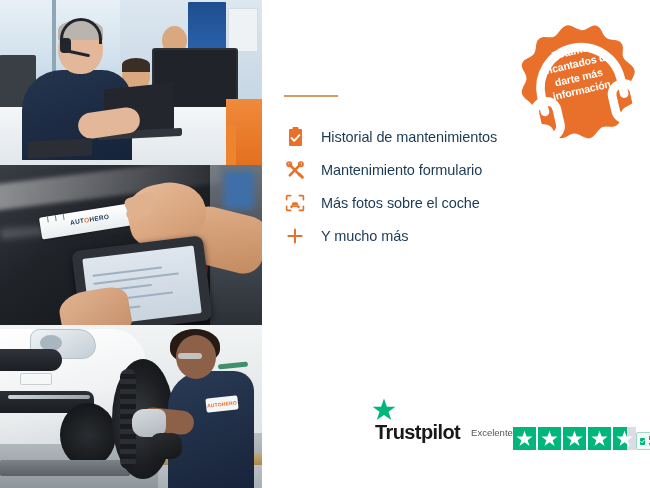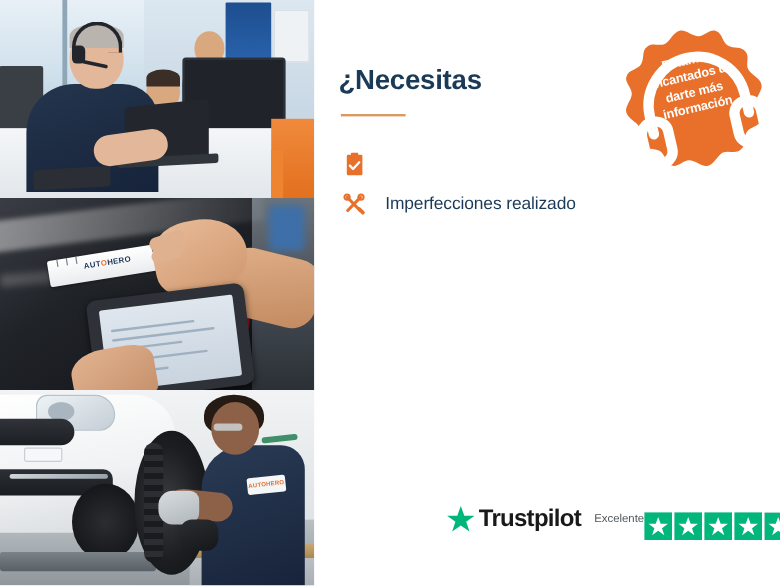--- a/index.html
+++ b/index.html
@@ -251,21 +251,21 @@
     font-size: 12.3px;
     line-height: 1.58;
   }
 
   
   .trustpilot {
     position: absolute;
     left: 110px; bottom: 38px;
     display: flex; align-items: flex-end;
   }
-  .tp-logo { display: flex; align-items: flex-start; margin-right: 10px; margin-bottom: 6px; }
+  .tp-logo { display: flex; align-items: flex-start; margin-right: 10px; margin-bottom: 6px; flex-direction: column; }
   .tp-logo-text {
     font-size: 20px; font-weight: bold; color: #191919;
     letter-spacing: -0.6px; margin-left: 3px;
   }
   .tp-right { display: flex; flex-direction: row; align-items: flex-start; }
   .tp-excelente {
     font-size: 9.5px; color: #51565a; margin-bottom: 3px; margin-left: 1px;
   }
   .tp-stars { display: flex; gap: 2px; }
   .tp-star-box {
@@ -402,21 +402,21 @@
         </div>
       <div class="p3-arm"></div>
       <div class="p3-glove"></div>
       <div class="p3-glove2"></div>
     </div>
   </div>
 
   <div class="content">
 
     <h1 class="headline">
-      <span>¿Necesitas</span><br>
+      <br>
     </h1>
     <div class="headline-rule"></div>
 
     <div class="badge">
       <svg viewBox="0 0 122 122">
         <path fill="#e8702a" d="M61 2
           C66 2 70 9 75 10 C80 11 86 6 90 9 C95 12 93 19 97 23
           C101 27 108 26 110 31 C113 36 108 41 109 46
           C110 51 117 55 117 61 C117 66 110 70 109 75
           C108 80 113 86 110 90 C107 95 100 93 96 97
@@ -442,39 +442,66 @@
     <div class="features">
 
       <div class="feature">
         <span class="feature-icon">
           <svg width="17" height="20" viewBox="0 0 17 20">
             <path d="M3 2 h11 a1 1 0 0 1 1 1 v15 a1 1 0 0 1 -1 1 h-11 a1 1 0 0 1 -1 -1 v-15 a1 1 0 0 1 1 -1 z" fill="#e8702a"></path>
             <rect x="5.5" y="0" width="6" height="3.4" rx="1" fill="#e8702a"></rect>
             <path d="M4.6 11 l2.6 2.8 l5.2 -5.6" fill="none" stroke="#ffffff" stroke-width="1.9" stroke-linecap="round" stroke-linejoin="round"></path>
           </svg>
         </span>
+        <span class="feature-label">Historial de mantenimientos</span>
       </div>
 
       <div class="feature">
         <span class="feature-icon">
           <svg width="20" height="20" viewBox="0 0 20 20">
             <g stroke="#e8702a" stroke-width="2.6" stroke-linecap="round">
               <path d="M4.4 4.4 L15 15.4"></path>
               <path d="M15.4 4.4 L4.8 15.4"></path>
             </g>
             <circle cx="4.2" cy="4.2" r="2.2" fill="none" stroke="#e8702a" stroke-width="1.7"></circle>
             <circle cx="15.8" cy="4.2" r="2.2" fill="none" stroke="#e8702a" stroke-width="1.7"></circle>
             <path d="M14.2 14 L17.4 17.2" stroke="#e8702a" stroke-width="3" stroke-linecap="round"></path>
           </svg>
         </span>
-        <span class="feature-label">Imperfecciones realizado</span>
-      </div>
-
-
-
+        <span class="feature-label">Mantenimiento formulario</span>
+      </div>
+
+
+      <div class="feature">
+        <span class="feature-icon">
+          <svg width="20" height="18" viewBox="0 0 20 18">
+            <g stroke="#e8702a" stroke-width="1.7" fill="none" stroke-linecap="round">
+              <path d="M1.6 5.6 V2.6 a1 1 0 0 1 1 -1 h3"></path>
+              <path d="M18.4 5.6 V2.6 a1 1 0 0 0 -1 -1 h-3"></path>
+              <path d="M1.6 12.4 V15.4 a1 1 0 0 0 1 1 h3"></path>
+              <path d="M18.4 12.4 V15.4 a1 1 0 0 1 -1 1 h-3"></path>
+            </g>
+            <path d="M5.4 11.6 h9.2 v2 a.6 .6 0 0 1 -.6 .6 h-1 a.6 .6 0 0 1 -.6 -.6 v-.6 h-4.8 v.6 a.6 .6 0 0 1 -.6 .6 h-1 a.6 .6 0 0 1 -.6 -.6 z" fill="#e8702a"></path>
+            <path d="M6.3 11.4 l1.2 -2.6 a1 1 0 0 1 .9 -.6 h3.2 a1 1 0 0 1 .9 .6 l1.2 2.6 z" fill="#e8702a"></path>
+          </svg>
+        </span>
+        <span class="feature-label">Más fotos sobre el coche</span>
+      </div>
+
+      <div class="feature">
+        <span class="feature-icon">
+          <svg width="18" height="18" viewBox="0 0 18 18">
+            <g stroke="#e8702a" stroke-width="2" stroke-linecap="round">
+              <path d="M9 2.4 V15.6"></path>
+              <path d="M2.4 9 H15.6"></path>
+            </g>
+          </svg>
+        </span>
+        <span class="feature-label">Y mucho más</span>
+      </div>
     </div>
 
 
     <div class="trustpilot">
       <div class="tp-logo">
         <svg width="24" height="23" viewBox="0 0 24 23">
           <path fill="#00b67a" d="M12 0.6 l2.9 8.1 h8.5 l-6.9 5.1 l2.7 8.2 l-7.2 -5.1 l-7.2 5.1 l2.7 -8.2 l-6.9 -5.1 h8.5 z"></path>
         </svg>
         <span class="tp-logo-text">Trustpilot</span>
       </div>

